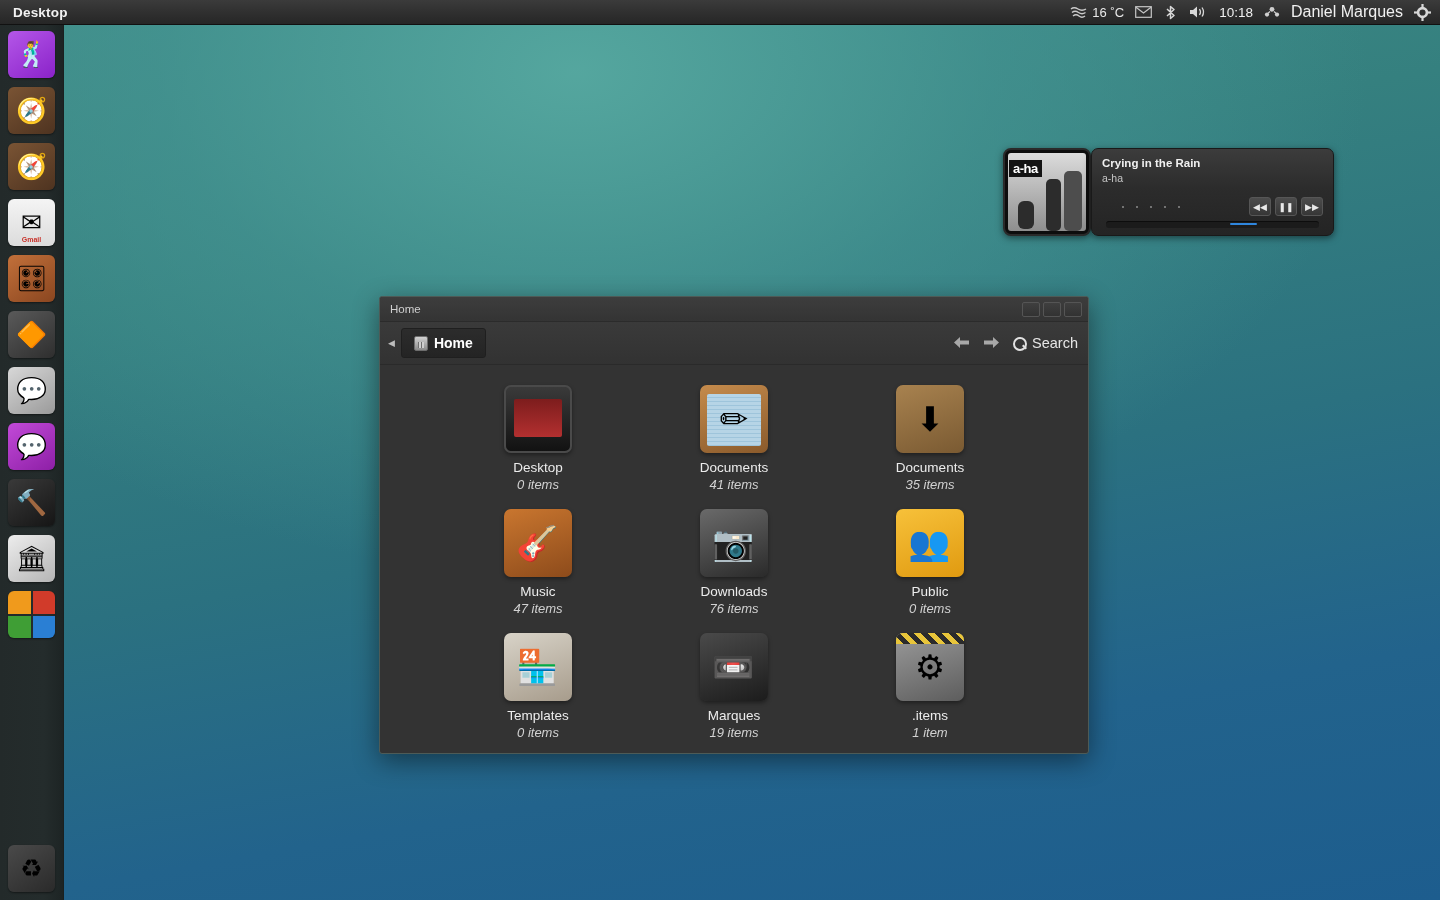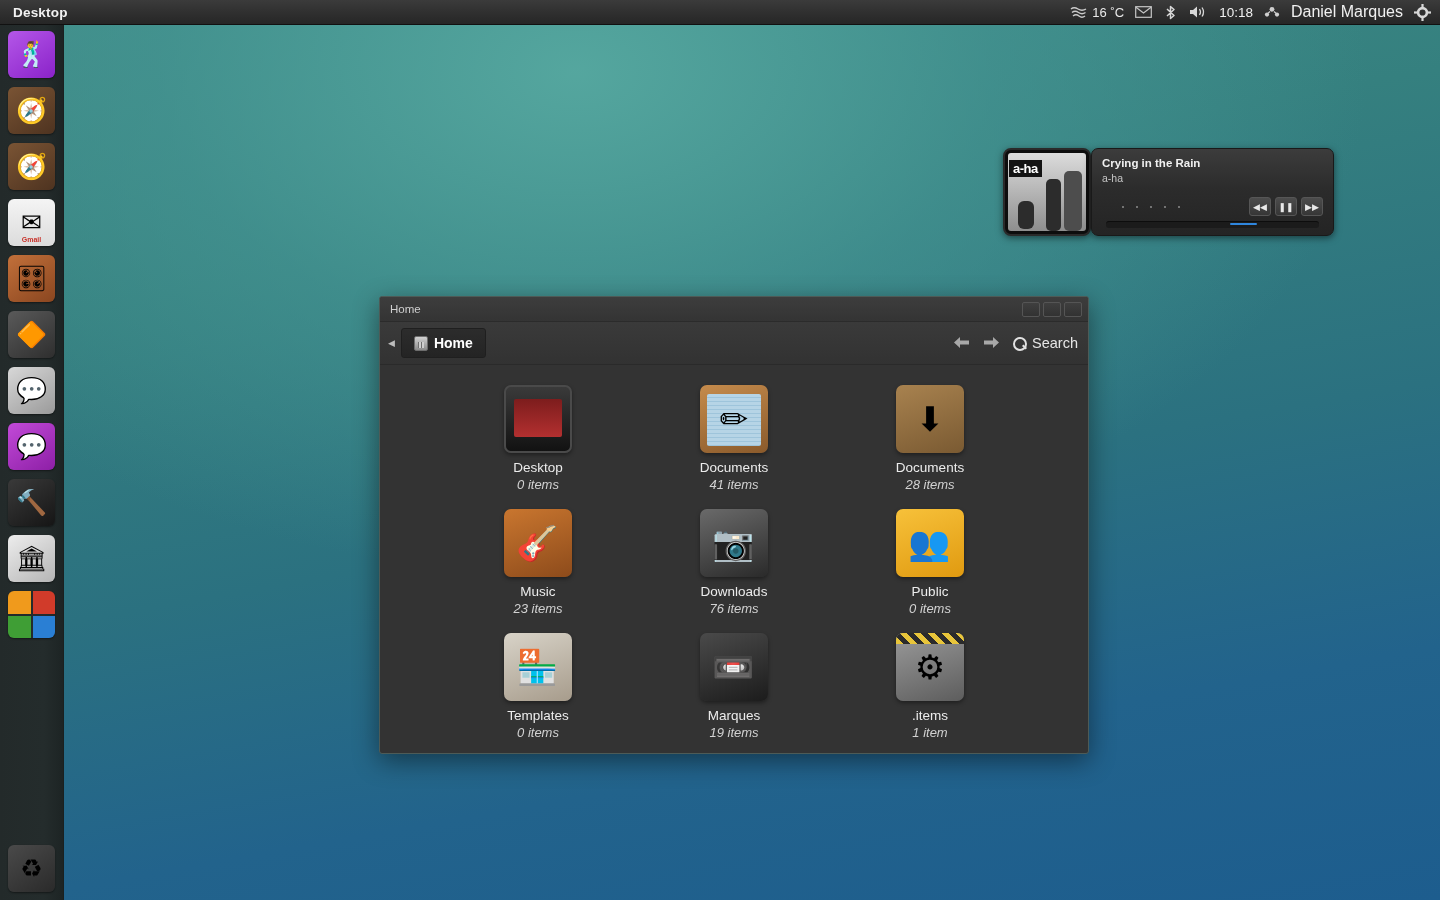--- a/index.html
+++ b/index.html
@@ -370,28 +370,28 @@
             <span class="g" style="position: relative;">✏</span>
           </div>
           <div class="nm">Documents</div>
           <div class="ct">41 items</div>
         </div>
         <div class="cell">
           <div class="folder-ico f-downloads">
             <span class="g" style="position: relative;">⬇</span>
           </div>
           <div class="nm">Documents</div>
-          <div class="ct">28 items</div>
+          <div class="ct">35 items</div>
         </div>
         <div class="cell">
           <div class="folder-ico f-music">
             <span class="g" style="position: relative;">🎸</span>
           </div>
           <div class="nm">Music</div>
-          <div class="ct">23 items</div>
+          <div class="ct">47 items</div>
         </div>
         <div class="cell">
           <div class="folder-ico f-pictures">
             <span class="g" style="position: relative;">📷</span>
           </div>
           <div class="nm">Downloads</div>
           <div class="ct">76 items</div>
         </div>
         <div class="cell">
           <div class="folder-ico f-public">

